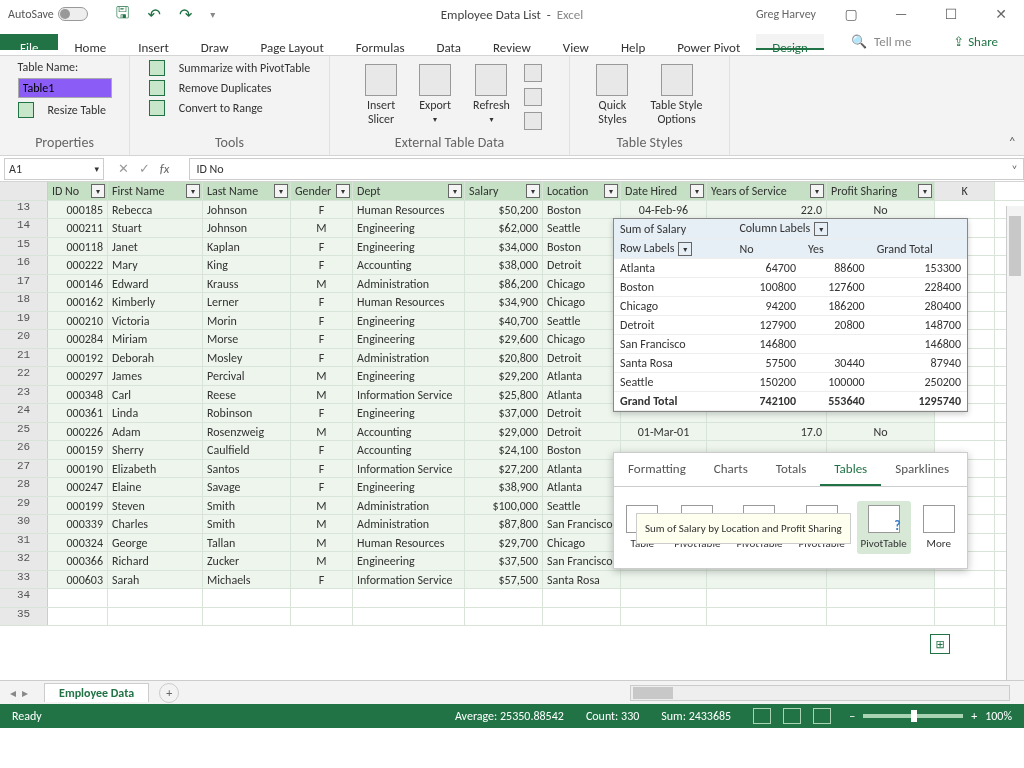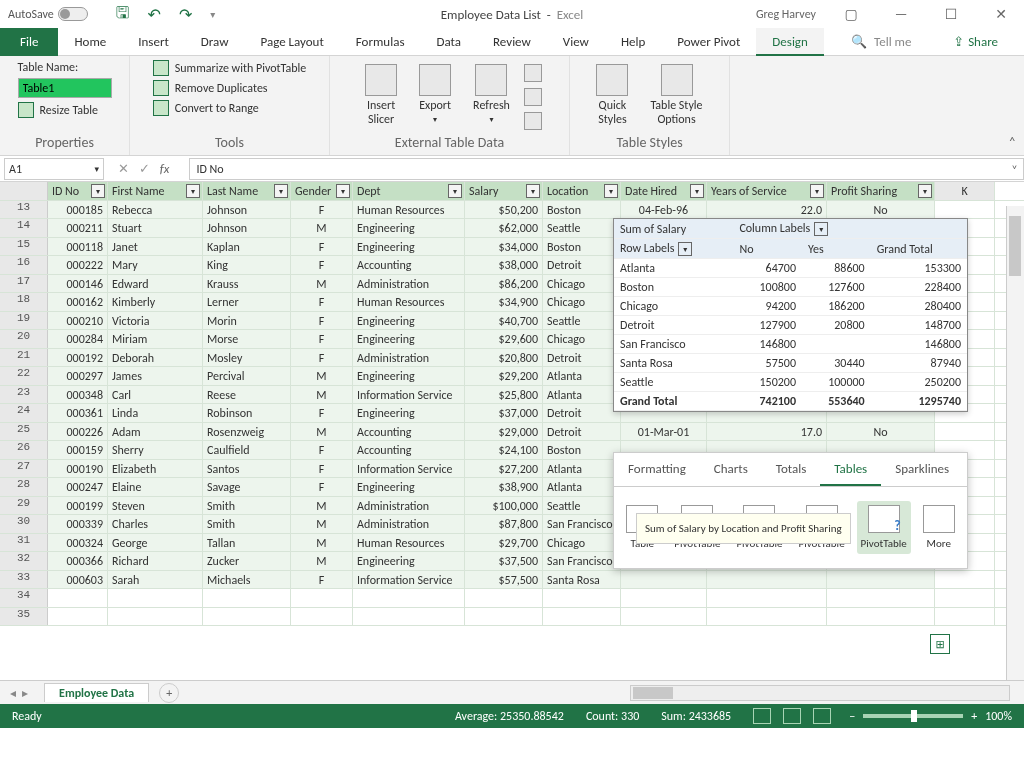--- a/index.html
+++ b/index.html
@@ -12,33 +12,33 @@
 .autosave-toggle::before { content:""; position:absolute; left:1px; top:1px; width:10px; height:10px; background:#999; border-radius:50%; }
 .qat { display:flex; gap:18px; margin-left:28px; align-items:center; }
 .qat span { color:#217346; font-size:16px; cursor:pointer; }
 .doctitle { position:absolute; left:50%; transform:translateX(-50%); font-size:13px; color:#444; }
 .doctitle .app { color:#888; }
 .winuser { margin-left:auto; display:flex; align-items:center; gap:20px; color:#666; }
 .winbtn { width:30px; text-align:center; font-size:14px; cursor:pointer; }
 
 
 .ribbon-tabs { height:28px; display:flex; align-items:center; border-bottom:1px solid #d4d4d4; padding-left:0; }
-.ribbon-tabs .tab { padding:0 16px; height:28px; line-height:28px; font-size:13px; color:#333; cursor:pointer; }
+.ribbon-tabs .tab { padding:0 16px; height:16px; line-height:28px; font-size:13px; color:#333; cursor:pointer; }
 .ribbon-tabs .file { background:#217346; color:#fff; padding:0 20px; }
 .ribbon-tabs .active { border-bottom:2px solid #217346; color:#217346; background:#f3f3f3; }
 .ribbon-tabs .tellme { margin-left:12px; color:#888; display:flex; align-items:center; gap:6px; }
 .ribbon-tabs .share { margin-left:auto; margin-right:10px; color:#217346; display:flex; align-items:center; gap:4px; }
 
 
 .ribbon { height:100px; background:#f3f3f3; border-bottom:1px solid #d4d4d4; display:flex; position:relative; }
 .ribgroup { border-right:1px solid #e1e1e1; padding:4px 16px; display:flex; flex-direction:column; font-size:12px;align-items:center; }
 .ribgroup .label { text-align:center; font-size:14px; color:#666; margin-top:auto; }
 .props-body { display:flex; flex-direction:column; gap:4px; }
-.tablename-input { width:94px; height:20px; border:1px solid #aaa; background:#22c55e; padding:0 4px; font-size:12px; }
-.btn-line { display:flex; align-items:center; gap:6px; cursor:pointer; color:#333; }
+.tablename-input { width:94px; height:20px; border:1px solid #aaa; background:#8b5cf6; padding:0 4px; font-size:12px; }
+.btn-line { display:flex; align-items:center; gap:14px; cursor:pointer; color:#333; }
 .btn-line .icn { width:16px; height:16px; background:#c8e6c9; border:1px solid #217346; display:inline-block; }
 .bigbtn { display:flex; flex-direction:column; align-items:center; gap:2px; padding:4px 8px; cursor:pointer; font-size:12px; color:#333; }
 .bigbtn .bigicn { width:32px; height:32px; background:#e8e8e8; border:1px solid #999; }
 .ribbon-collapse { position:absolute; right:8px; bottom:4px; font-size:14px; color:#666; cursor:pointer; }
 
 
 .formulabar { height:26px; border-bottom:1px solid #d4d4d4; display:flex; align-items:center; }
 .namebox { width:100px; height:22px; border:1px solid #ccc; margin-left:4px; padding:0 4px; display:flex; align-items:center; justify-content:space-between; font-size:12px; }
 .fx-btns { display:flex; gap:10px; margin:0 14px; color:#999; font-size:13px; }
 .fxlabel { font-style:italic; color:#666; margin-right:6px; }

